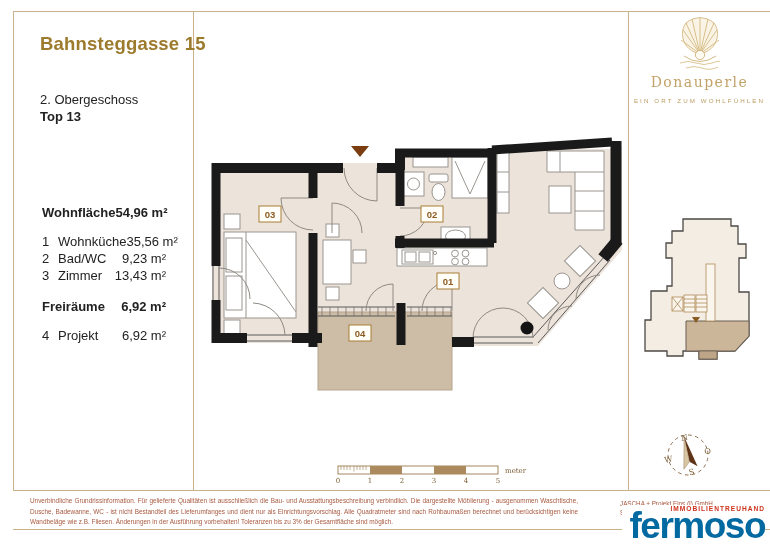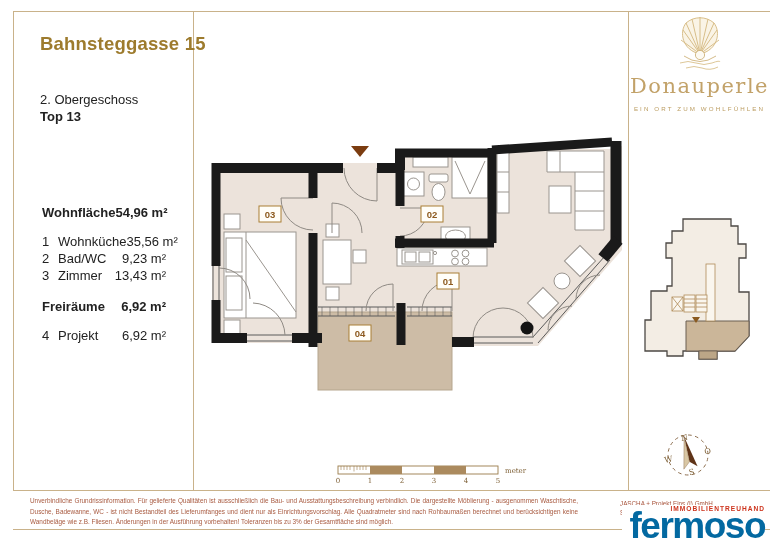--- a/index.html
+++ b/index.html
@@ -15,21 +15,21 @@
   .arow{display:flex;align-items:baseline;height:17px;}
   .arow.head{font-weight:bold;height:18px;}
   .arow .num{width:16px;flex:none;}
   .arow .lbl{flex:1;}
   .arow .val{flex:none;text-align:center;white-space:nowrap;}
   .agap{height:14px;}
   .agap2{height:11px;}
   
   .brand{position:absolute;left:629px;top:14px;width:141px;text-align:center;}
   .brand svg{display:block;margin:0 auto;}
-  .brand-name{font-family:"DejaVu Serif",serif;font-size:21px;color:#c2a269;
+  .brand-name{font-family:"DejaVu Serif",serif;font-size:14px;color:#c2a269;
               letter-spacing:1.5px;margin-top:2px;}
   .brand-tag{font-size:6.2px;letter-spacing:2.1px;color:#bb9c60;margin-top:7px;}
   
   .disclaimer{position:absolute;left:30px;top:496px;width:548px;font-size:6.4px;
               line-height:10.5px;color:#a85a40;text-align:justify;}
   .company{position:absolute;left:620px;top:500px;width:150px;font-size:6.3px;
            line-height:8.5px;color:#a8543c;}
   .company-underline{position:absolute;left:648px;top:510px;width:66px;height:1px;background:#cd331c;}
   .fermoso{position:absolute;right:5px;top:505px;text-align:right;background:#ffffff;padding-left:8px;}
   .fermoso .small{font-size:6.6px;font-weight:bold;letter-spacing:1px;color:#cd331c;}

